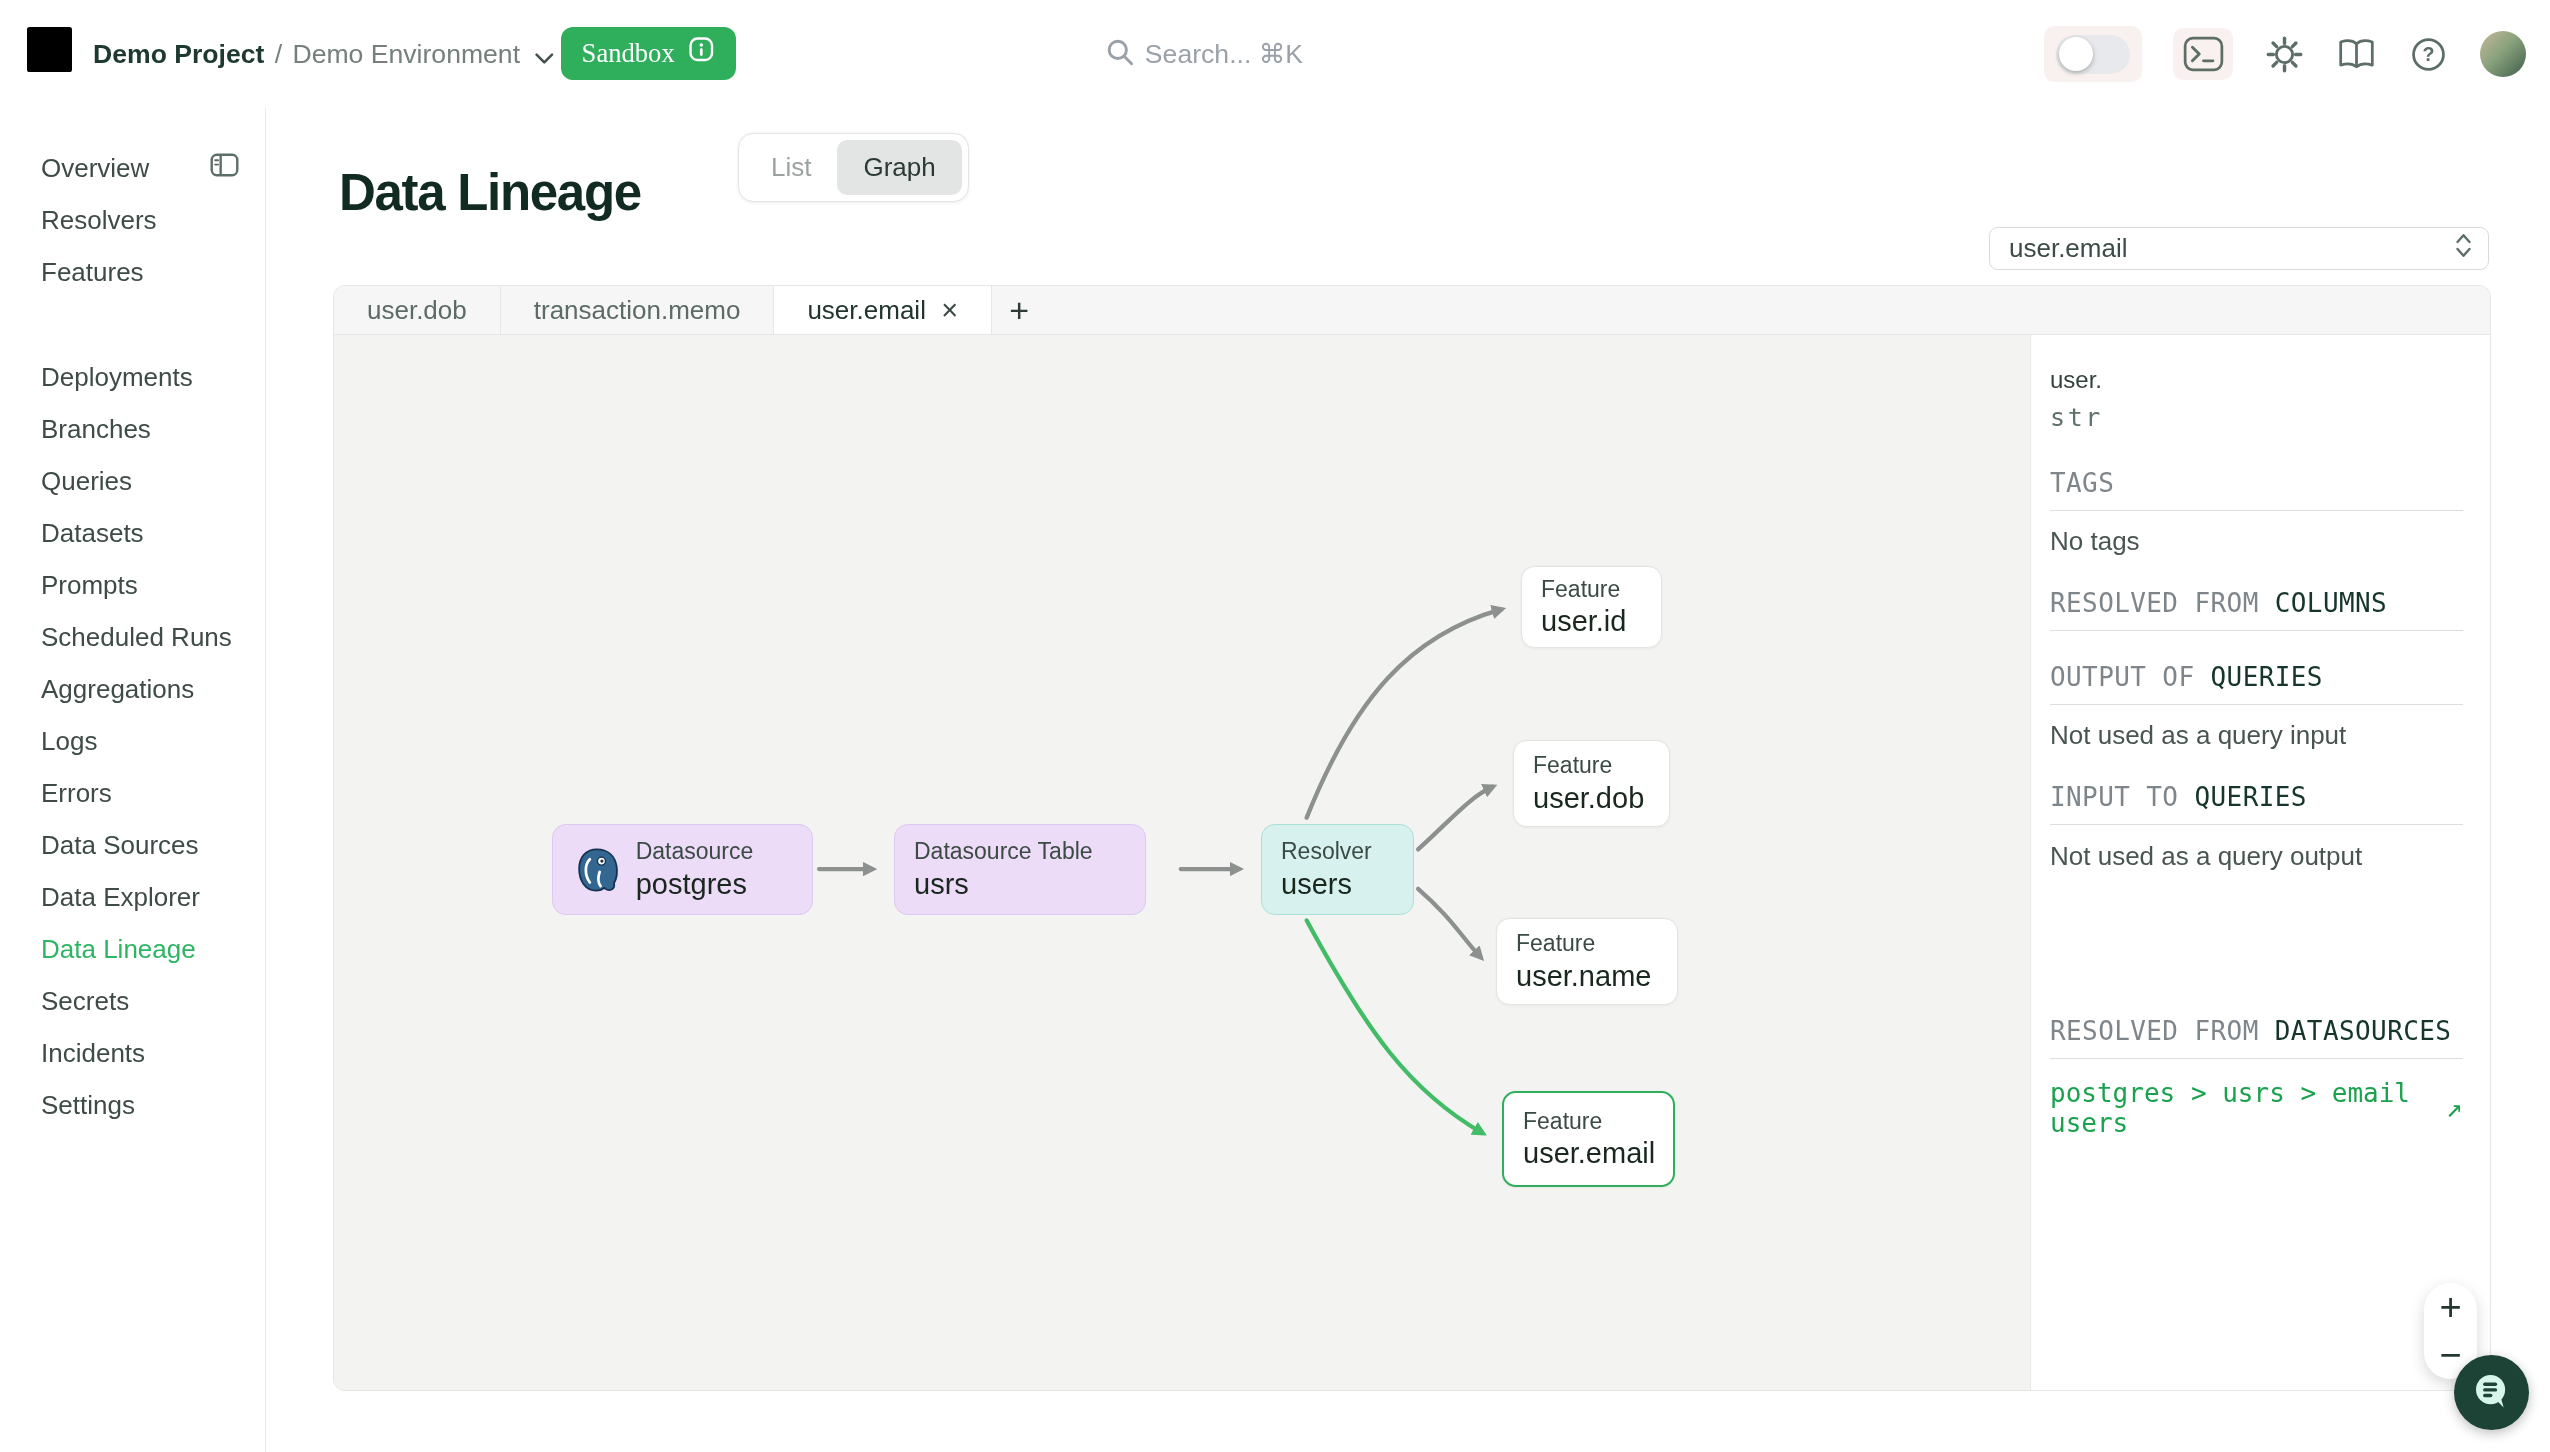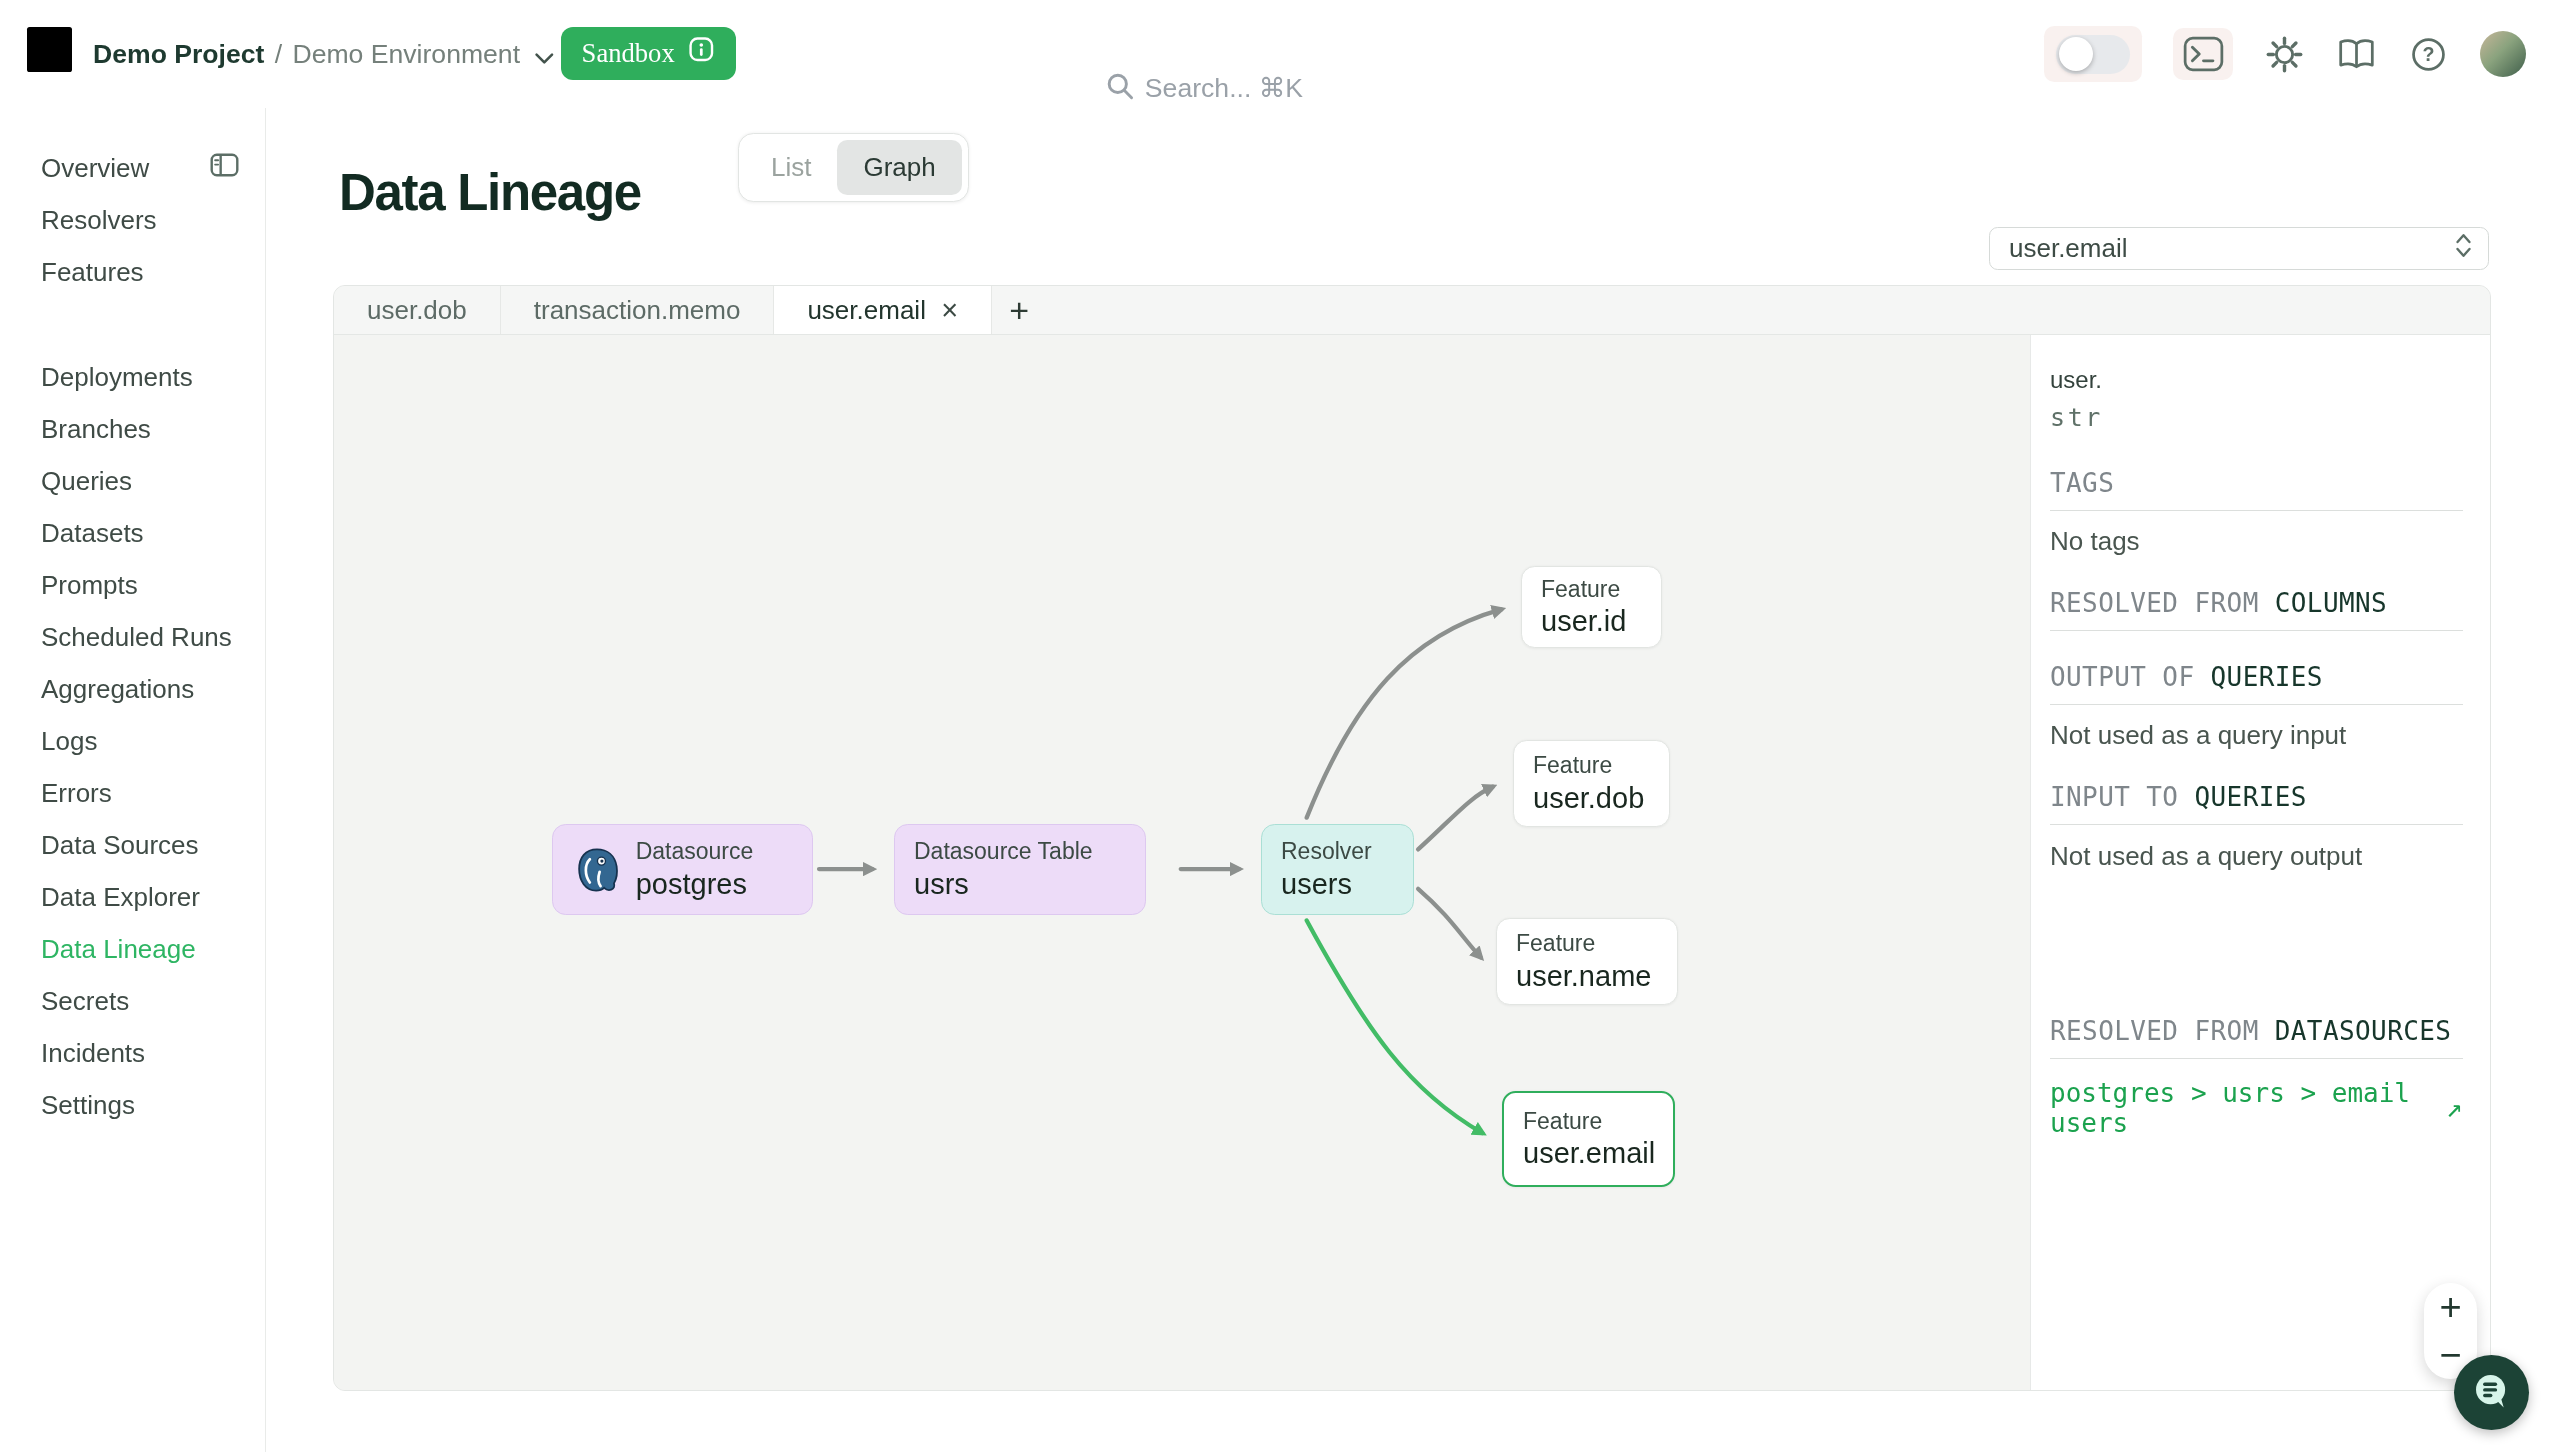--- a/index.html
+++ b/index.html
@@ -8,21 +8,21 @@
   .screen { position:relative; width:2550px; height:1452px; background:#fff; overflow:hidden; }
 
   
   .topbar { position:absolute; top:0; left:0; right:0; height:108px; background:#fff; }
   .logo { position:absolute; left:27.4px; top:27.4px; width:45px; height:45px; background:#000; border-radius:2.6px; }
   .breadcrumb { position:absolute; left:93px; top:0; height:108px; display:flex; align-items:center; gap:10.3px; font-size:26.6px; }
   .project { font-weight:700; color:#1e3a30; }
   .crumb-sep, .env { color:#75807b; }
   .chev-down { margin-left:3.4px; margin-top:5.1px; }
   .sandbox-btn { position:absolute; left:561px; top:26.6px; height:53px; padding:0 20.6px; background:#2fae5c; color:#fff; border:none; border-radius:12px; display:flex; align-items:center; gap:13.7px; font-size:26.6px; font-weight:500; font-family:Liberation Serif, serif; cursor:pointer; }
-  .search { position:absolute; left:50%; top:0; transform:translateX(-53%); height:108px; display:flex; align-items:center; gap:7px;margin-top:34px; }
+  .search { position:absolute; left:50%; top:0; transform:translateX(-53%); height:108px; display:flex; align-items:center; gap:7px; }
   .search-input { border:none; outline:none; background:transparent; font-size:26.6px; width:283px; color:#3c4a45; font-family:inherit; }
   .search-input::placeholder { color:#9aa1a8; }
   .top-actions { position:absolute; right:24px; top:0; height:108px; display:flex; align-items:center; gap:31px; }
   .chip { background:#f9f1ef; border-radius:10.3px; display:flex; align-items:center; justify-content:center; }
   .chip.toggle-chip { padding:8.6px 12px; }
   .chip.term-chip { padding:7.7px 9.4px; }
   .toggle { width:74px; height:39px; background:#e7e9ec; border-radius:20px; position:relative; cursor:pointer; }
   .knob { position:absolute; left:2.6px; top:2.6px; width:34px; height:34px; background:#fff; border-radius:50%; box-shadow:0 1.7px 5.1px rgba(0,0,0,.28); }
   .icon-btn { background:none; border:none; padding:0; cursor:pointer; display:flex; align-items:center; justify-content:center; }
   .avatar { width:46px; height:46px; border-radius:50%; background:linear-gradient(135deg,#c9b79a 0%,#8aa37e 45%,#3e5d4a 100%); border:none; cursor:pointer; }

